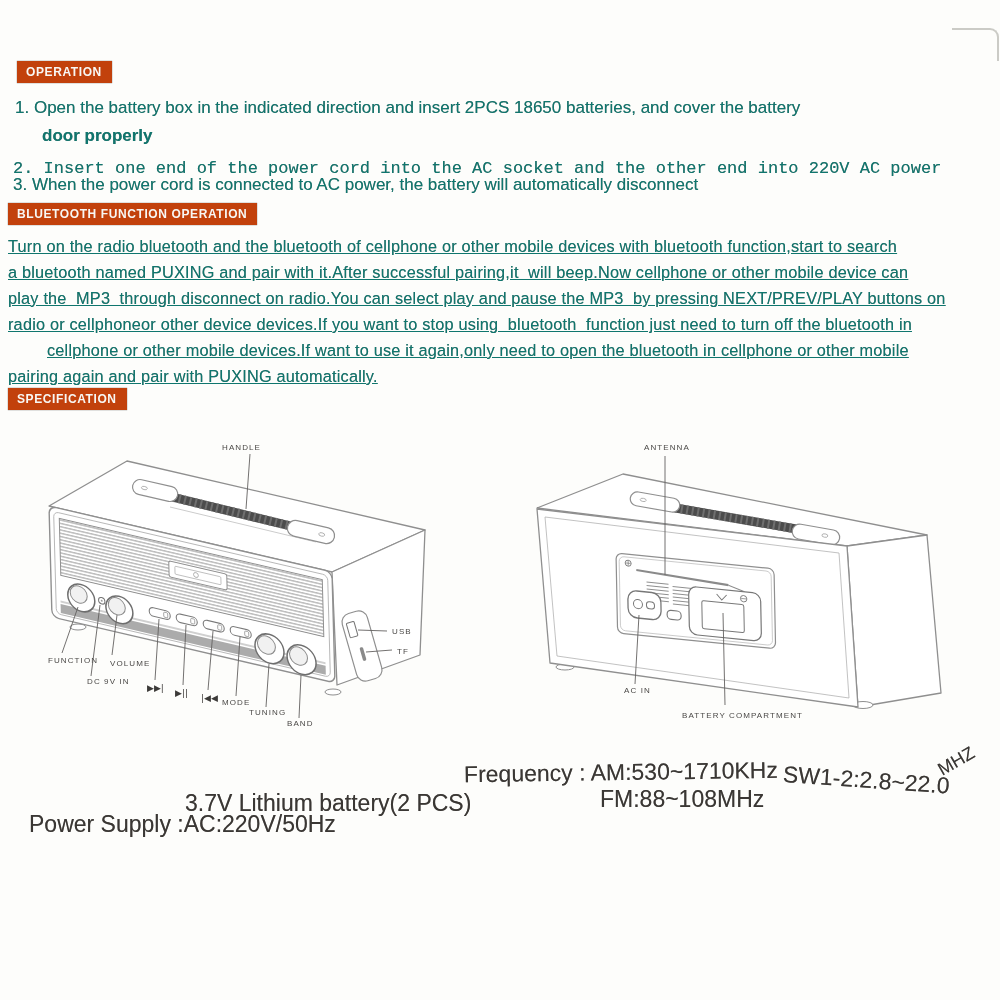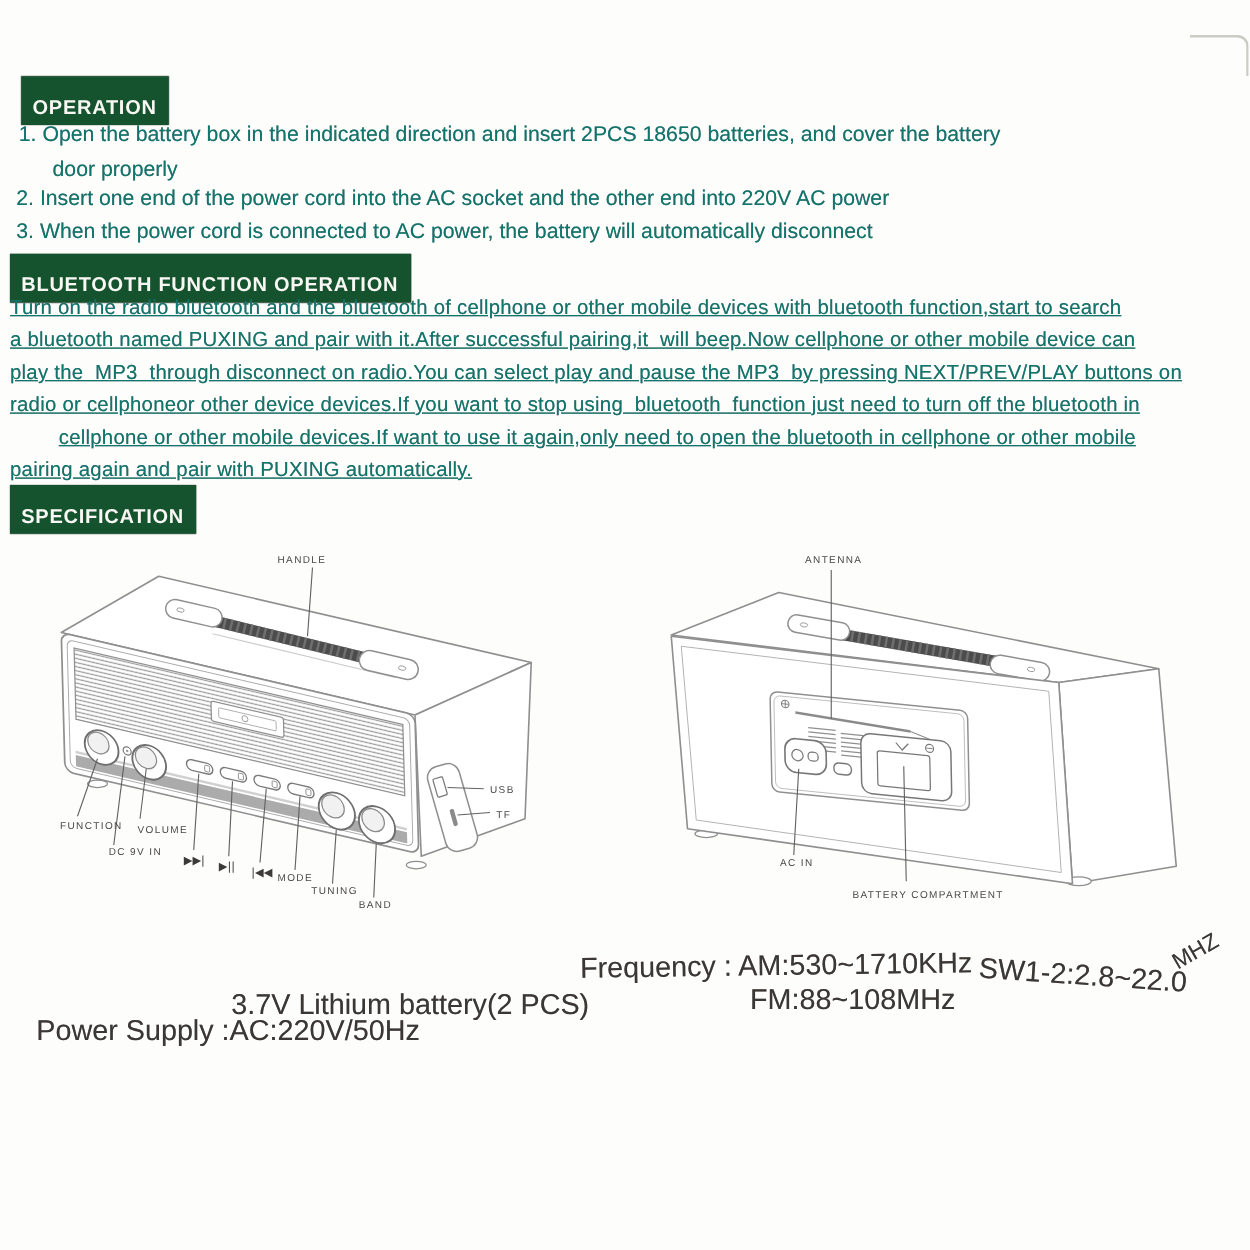--- a/index.html
+++ b/index.html
@@ -8,26 +8,26 @@
     background:#fdfdfb;
     font-family:"Liberation Sans", sans-serif;
     color:#3d3b3a;
     overflow:hidden;
     position:relative;
   }
   .page{position:absolute;left:0;top:0;width:1000px;height:1000px;}
   .sec-head{
     position:absolute;
     display:inline-block;
-    background:#14532d;
+    background:#c2410c;
     color:#f8f7f4;
-    font-size:16px;
+    font-size:12px;
     font-weight:bold;
     letter-spacing:.6px;
-    padding:17px 10px 4px 9px;
+    padding:4px 10px 4px 9px;
     white-space:pre;
     box-shadow:0 0 1px #555;
   }
   .tline{
     position:absolute;
     white-space:pre;
     font-size:17px;
     color:#0f766e;
     text-shadow:0 0 .4px rgba(70,65,62,.6);
   }
@@ -71,22 +71,22 @@
 </head>
 <body>
 
 <div class="page">
 
   <div class="corner-mark"></div>
 
   <div class="sec-head" style="left:17px;top:61px;">OPERATION</div>
 
   <div class="tline" style="left:15px;top:98px;"><span>1.</span> <span>Open the battery box in the indicated direction and insert 2PCS 18650 batteries, and cover the battery</span></div>
-  <div class="tline" style="left:42px;top:126px;">door properly</div>
-  <div class="tline" style="left:13px;top:149px;"><span>2.</span> <span>Insert one end of the power cord into the AC socket and the other end into 220V AC power</span></div>
+  <div class="tline" style="left:42px;top:126px;font-weight:bold;">door properly</div>
+  <div class="tline" style="left:13px;top:159px;font-family:Liberation Mono, monospace;"><span>2.</span> <span>Insert one end of the power cord into the AC socket and the other end into 220V AC power</span></div>
   <div class="tline" style="left:13px;top:175px;"><span>3.</span> <span>When the power cord is connected to AC power, the battery will automatically disconnect</span></div>
 
   <div class="sec-head" style="left:8px;top:203px;">BLUETOOTH FUNCTION OPERATION</div>
 
   <div class="tline bt" style="left:8px;top:237px;">Turn on the radio bluetooth and the bluetooth of cellphone or other mobile devices with bluetooth function,start to search</div>
   <div class="tline bt" style="left:8px;top:263px;">a bluetooth named PUXING and pair with it.After successful pairing,it  will beep.Now cellphone or other mobile device can</div>
   <div class="tline bt" style="left:8px;top:289px;">play the  MP3  through disconnect on radio.You can select play and pause the MP3  by pressing NEXT/PREV/PLAY buttons on</div>
   <div class="tline bt" style="left:8px;top:315px;">radio or cellphoneor other device devices.If you want to stop using  bluetooth  function just need to turn off the bluetooth in</div>
   <div class="tline bt" style="left:8px;top:341px;margin-left:39px;">cellphone or other mobile devices.If want to use it again,only need to open the bluetooth in cellphone or other mobile</div>
   <div class="tline bt" style="left:8px;top:367px;">pairing again and pair with PUXING automatically.</div>

